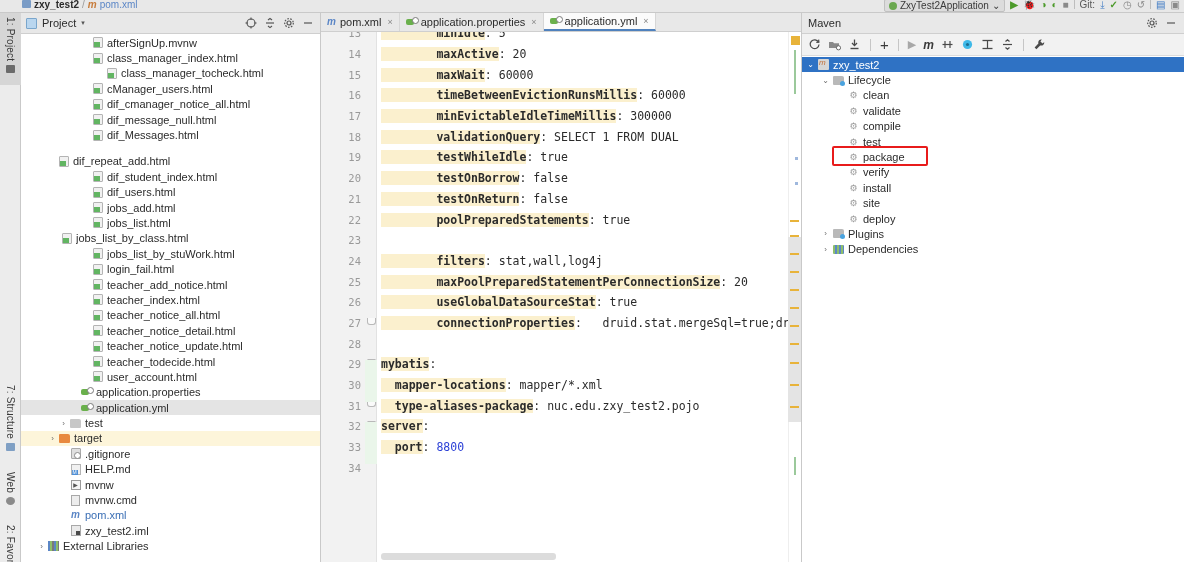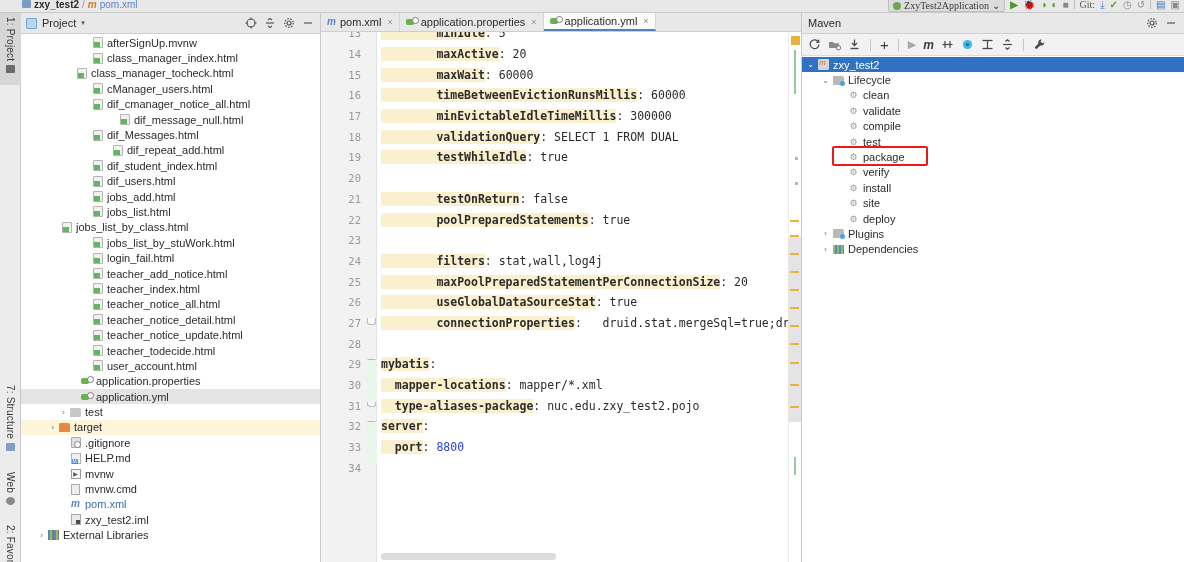--- a/index.html
+++ b/index.html
@@ -23,21 +23,21 @@
   }
   .crumb { display: flex; align-items: center; gap: 3px; padding-left: 22px; white-space: nowrap; }
   .crumb .txt { font-size: 10px; font-weight: bold; color: #2b2b2b; position: relative; top: -2px; }
   .crumb .sep { font-size: 10px; color: #9b9b9b; position: relative; top: -2px; }
   .crumb .txt2 { font-size: 10px; color: #5b86c6; position: relative; top: -2px; }
   .crumb .micon { width: 9px; height: 8px; background: #7a9cc6; border-radius: 1px; position: relative; top:-2px; }
   .crumb .mgly { font-size: 10px; color: #c77b3a; font-style: italic; font-weight: bold; position: relative; top:-2px;}
 
   .toprun {
     position: absolute; right: 0; top: 0; height: 13px; display: flex; align-items: center;
-    gap: 5px; padding-right: 4px; overflow: hidden; font-family: Liberation Serif, serif;
+    gap: 5px; padding-right: 4px; overflow: hidden;
   }
   .runconf {
     display: flex; align-items: center; gap: 3px;
     background: #dcdcdc; border: 1px solid #c0c0c0; border-radius: 2px;
     padding: 0 4px; height: 13px; font-size: 10px; color: #3a3a3a; white-space: nowrap;
     position: relative; top: -1px;
   }
   .runconf .dot { width: 8px; height: 8px; border-radius: 50%; background: #6aa84f; }
   .tbtn { font-size: 10px; color: #5a5a5a; position: relative; top: -2px; white-space: nowrap; }
   .tbtn.green { color: #4c9a2a; font-weight: bold; }
@@ -277,56 +277,56 @@
           </span>
           <span class="lbl">afterSignUp.mvnw</span>
         </div>
         <div class="row" style="padding-left: 59px;">
           <span class="arrow"></span>
           <span class="ico">
             <span class="ic-html"></span>
           </span>
           <span class="lbl">class_manager_index.html</span>
         </div>
-        <div class="row" style="padding-left: 43px;">
+        <div class="row" style="padding-left: 73px;">
           <span class="arrow"></span>
           <span class="ico">
             <span class="ic-html"></span>
           </span>
           <span class="lbl">class_manager_tocheck.html</span>
         </div>
         <div class="row" style="padding-left: 59px;">
           <span class="arrow"></span>
           <span class="ico">
             <span class="ic-html"></span>
           </span>
           <span class="lbl">cManager_users.html</span>
         </div>
         <div class="row" style="padding-left: 59px;">
           <span class="arrow"></span>
           <span class="ico">
             <span class="ic-html"></span>
           </span>
           <span class="lbl">dif_cmanager_notice_all.html</span>
         </div>
-        <div class="row" style="padding-left: 86px;">
+        <div class="row" style="padding-left: 59px;">
           <span class="arrow"></span>
           <span class="ico">
             <span class="ic-html"></span>
           </span>
           <span class="lbl">dif_message_null.html</span>
         </div>
         <div class="row" style="padding-left: 59px;">
           <span class="arrow"></span>
           <span class="ico">
             <span class="ic-html"></span>
           </span>
           <span class="lbl">dif_Messages.html</span>
         </div>
-        <div class="row" style="padding-left: 79px;">
+        <div class="row" style="padding-left: 25px; margin-top: 11px;">
           <span class="arrow"></span>
           <span class="ico">
             <span class="ic-html"></span>
           </span>
           <span class="lbl">dif_repeat_add.html</span>
         </div>
         <div class="row" style="padding-left: 59px;">
           <span class="arrow"></span>
           <span class="ico">
             <span class="ic-html"></span>
@@ -554,20 +554,21 @@
           <div class="cline">
             <span class="lnum">18</span>
             <span class="ctext" style="margin-left: 56px;"><span class="k">        validationQuery</span><span class="v">: SELECT 1 FROM DUAL</span></span>
           </div>
           <div class="cline">
             <span class="lnum">19</span>
             <span class="ctext" style="margin-left: 56px;"><span class="k">        testWhileIdle</span><span class="v">: true</span></span>
           </div>
           <div class="cline">
             <span class="lnum">20</span>
+            <span class="ctext" style="margin-left: 56px;"><span class="k">        testOnBorrow</span><span class="v">: false</span></span>
           </div>
           <div class="cline">
             <span class="lnum">21</span>
             <span class="ctext" style="margin-left: 56px;"><span class="k">        testOnReturn</span><span class="v">: false</span></span>
           </div>
           <div class="cline">
             <span class="lnum">22</span>
             <span class="ctext" style="margin-left: 56px;"><span class="k">        poolPreparedStatements</span><span class="v">: true</span></span>
           </div>
           <div class="cline">

